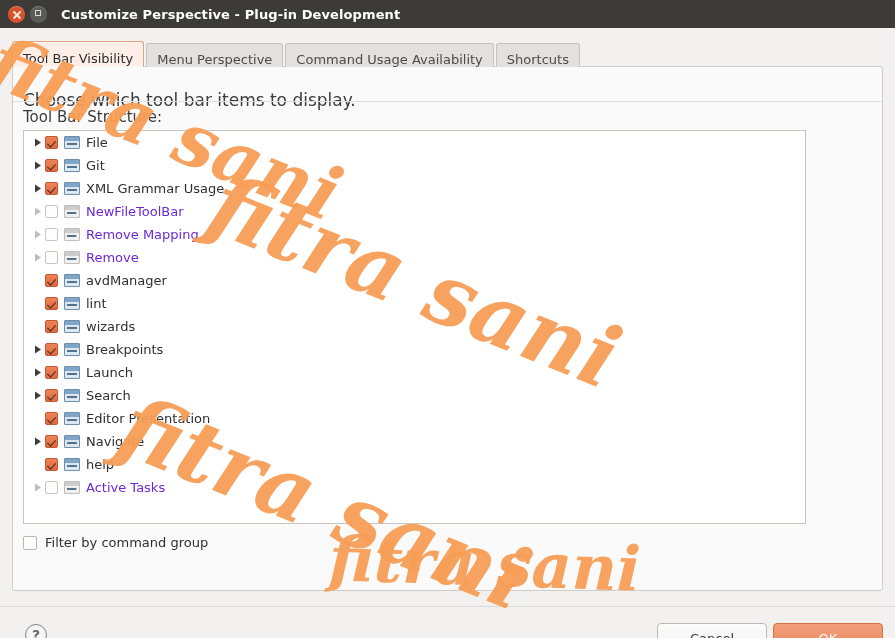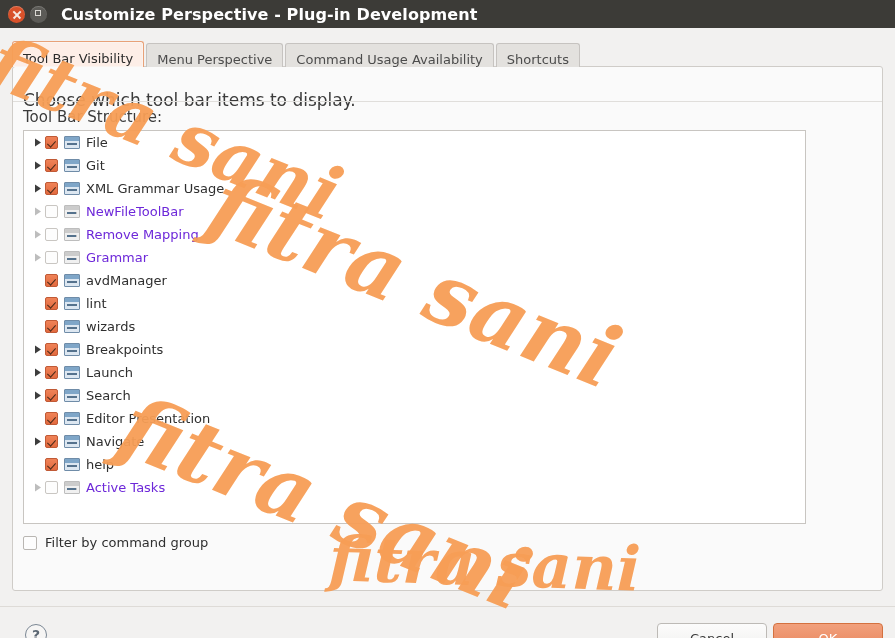--- a/index.html
+++ b/index.html
@@ -63,21 +63,21 @@
   .win-btn.maximize::before {
     content: "";
     position: absolute;
     left: 4.5px; top: 4.5px;
     width: 6px; height: 6px;
     border: 1.6px solid #d9d7d2;
     box-sizing: border-box;
   }
   .title-text {
     color: #ffffff;
-    font-size: 16px;
+    font-size: 13px;
     font-weight: bold;
     margin-left: 9px;
     letter-spacing: .1px;
     white-space: nowrap;
   }
 
   
   .dialog-body {
     position: absolute;
     top: 28px; left: 0;
@@ -481,21 +481,21 @@
           <div class="tree-row disabled">
             <div class="twisty">
               <svg width="8" height="9" viewBox="0 0 8 9">
                 <path d="M1 0.5 L7 4.5 L1 8.5 Z" fill="#bdbdbd"></path>
               </svg>
             </div>
             <div class="cb unchecked"></div>
             <div class="tb-icon">
               <div class="dots"></div>
             </div>
-            <div class="row-label">Grammar</div>
+            <div class="row-label">Remove</div>
           </div>
           <div class="tree-row">
             <div class="twisty"></div>
             <div class="cb checked"></div>
             <div class="tb-icon">
               <div class="dots"></div>
             </div>
             <div class="row-label">avdManager</div>
           </div>
           <div class="tree-row">

